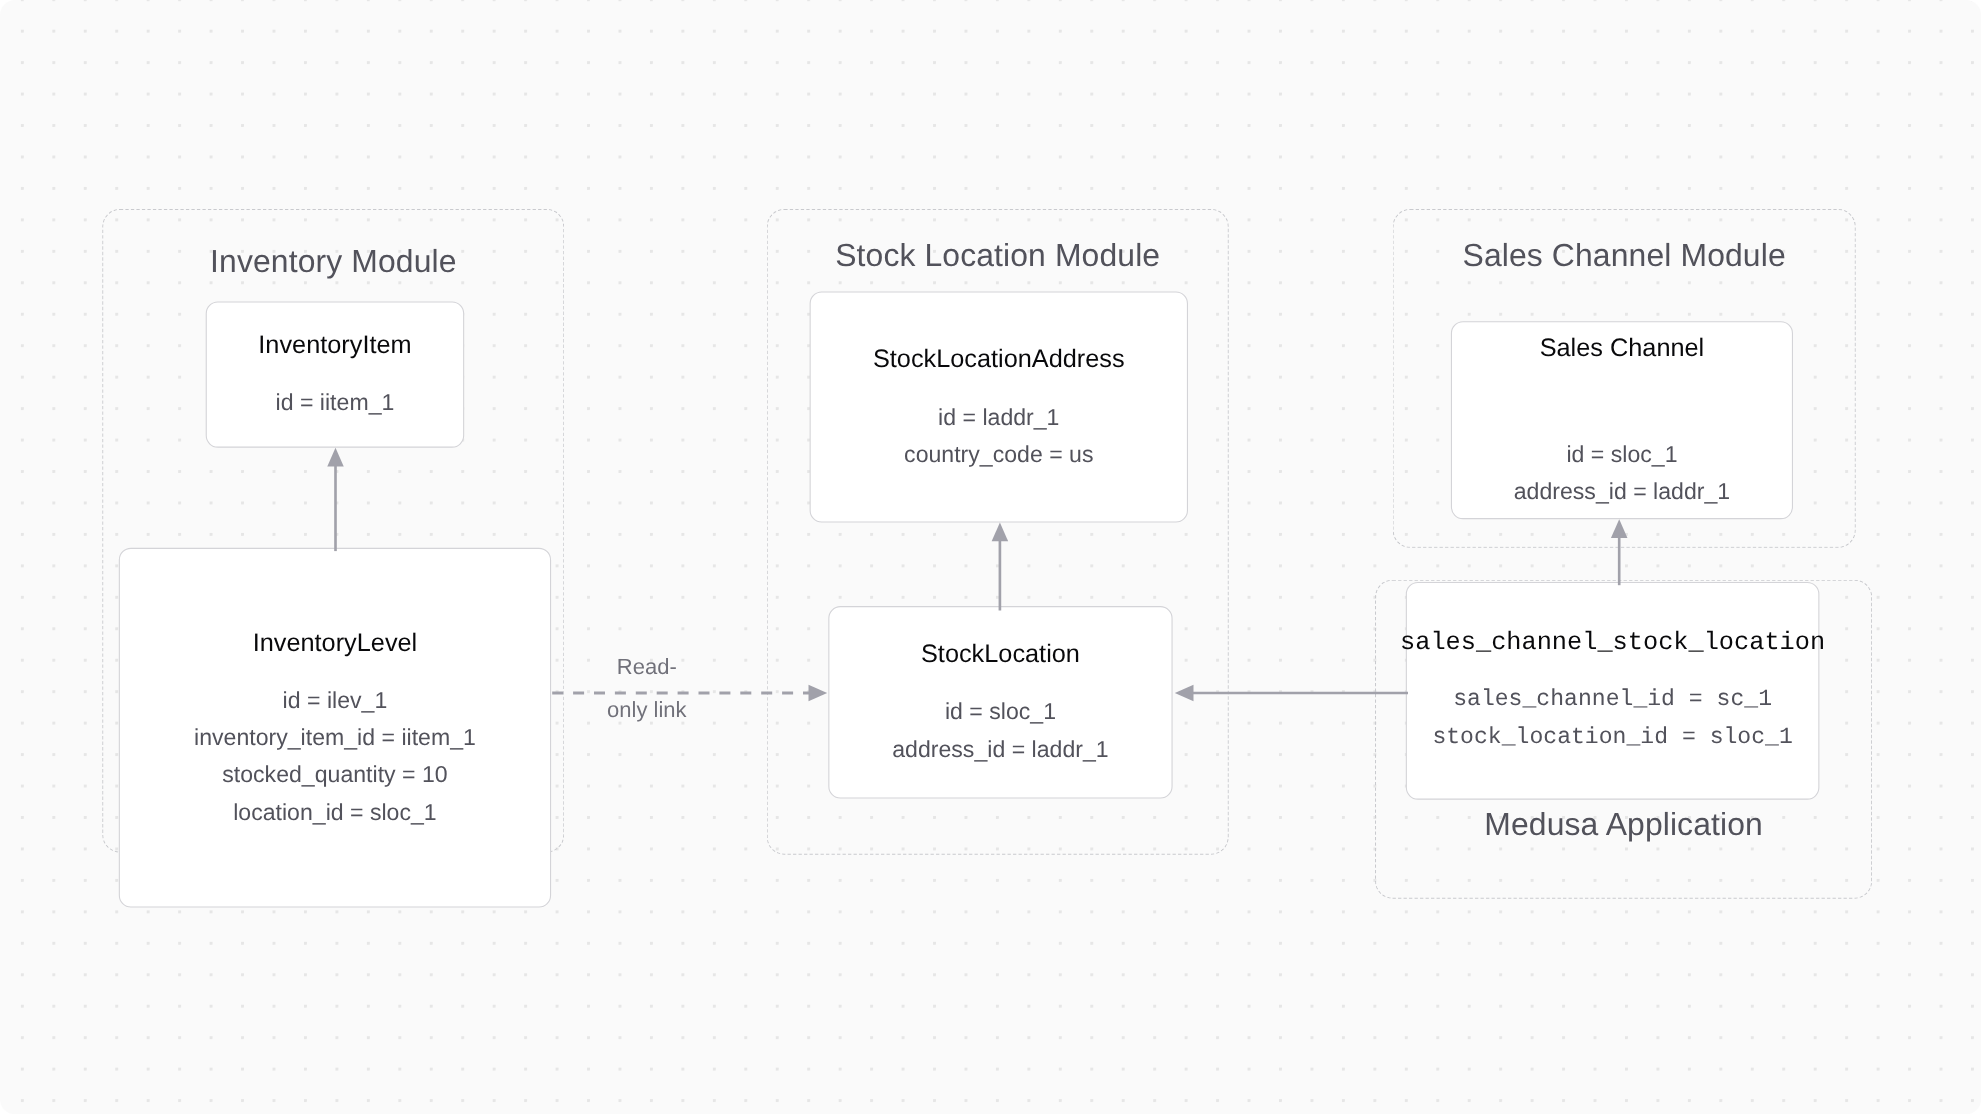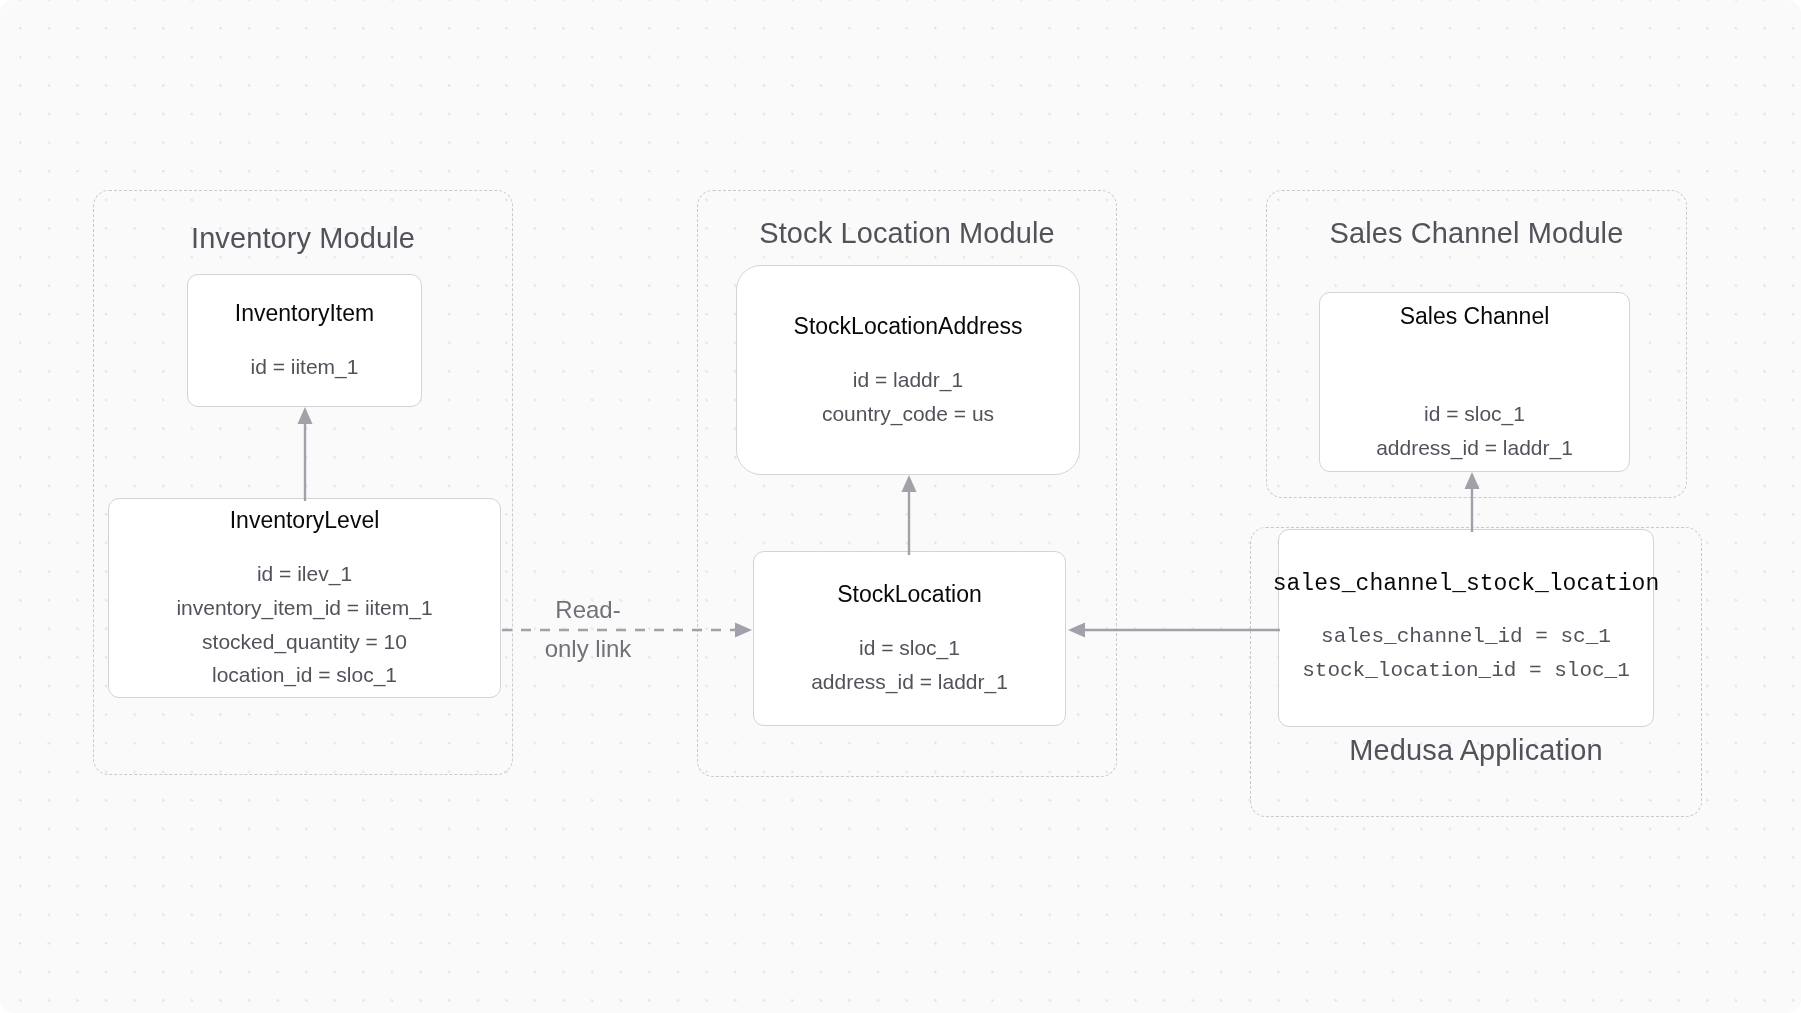--- a/index.html
+++ b/index.html
@@ -77,21 +77,21 @@
 
   
   .conn {
     position: absolute;
   }
   .conn svg { display: block; overflow: visible; }
 
   .link-label {
     position: absolute;
     color: #71717a;
-    font-size: 24px;
+    font-size: 20px;
     line-height: 1.45;
     text-align: center;
     white-space: nowrap;
   }
 </style>
 </head>
 <body>
 
 <div id="canvas">
 
@@ -111,31 +111,31 @@
     <div class="module-label" style="top:206px;">Medusa Application</div>
   </div>
 
   <div class="card" style="left:187px; top:274px; width:235px; height:133px;">
     <div class="card-title">InventoryItem</div>
     <div class="card-fields">
       <div class="card-field">id = iitem_1</div>
     </div>
   </div>
 
-  <div class="card" style="left:108px; top:498px; width:393px; height:200px;">
+  <div class="card" style="left:108px; top:498px; width:393px; height:327px;">
     <div class="card-title">InventoryLevel</div>
     <div class="card-fields">
       <div class="card-field">id = ilev_1</div>
       <div class="card-field">inventory_item_id = iitem_1</div>
       <div class="card-field">stocked_quantity = 10</div>
       <div class="card-field">location_id = sloc_1</div>
     </div>
   </div>
 
-  <div class="card" style="left:736px; top:265px; width:344px; height:210px;border-radius:25px;">
+  <div class="card" style="left:736px; top:265px; width:344px; height:210px;">
     <div class="card-title">StockLocationAddress</div>
     <div class="card-fields">
       <div class="card-field">id = laddr_1</div>
       <div class="card-field">country_code = us</div>
     </div>
   </div>
 
   <div class="card" style="left:753px; top:551px; width:313px; height:175px;">
     <div class="card-title">StockLocation</div>
     <div class="card-fields">

